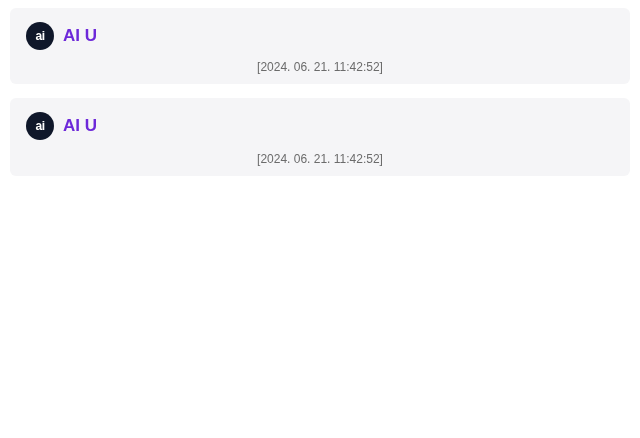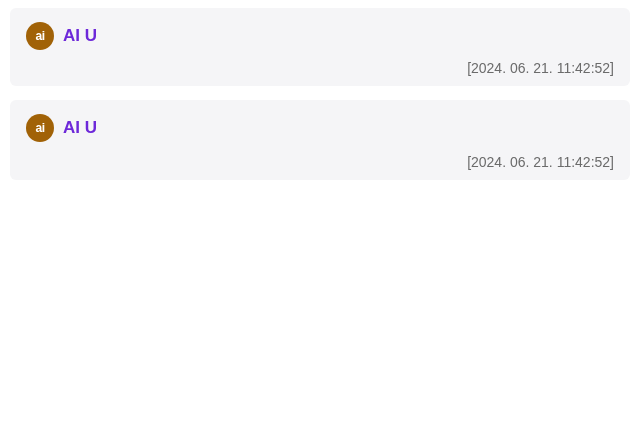--- a/index.html
+++ b/index.html
@@ -28,21 +28,21 @@
   .msg-header {
     display: flex;
     align-items: center;
     gap: 9px;
     margin-bottom: 10px;
   }
   .avatar {
     width: 28px;
     height: 28px;
     border-radius: 50%;
-    background: #a16207;
+    background: #0f172a;
     color: #ffffff;
     display: flex;
     align-items: center;
     justify-content: center;
     font-size: 12px;
     font-weight: bold;
     letter-spacing: -0.5px;
     line-height: 1;
     flex: none;
   }
@@ -76,22 +76,22 @@
     font-size: 13px;
     line-height: 1.55;
     color: #1a1a1a;
     margin-bottom: 10px;
     padding-left: 4px;
   }
   ol.suggestions li:last-child {
     margin-bottom: 0;
   }
   .timestamp {
-    text-align: right;
-    font-size: 14px;
+    text-align: center;
+    font-size: 12px;
     color: #6b6b6b;
     margin-top: 8px;
   }
   .timestamp-second {
     margin-top: 12px;
   }
 </style>
 </head>
 <body>
 

